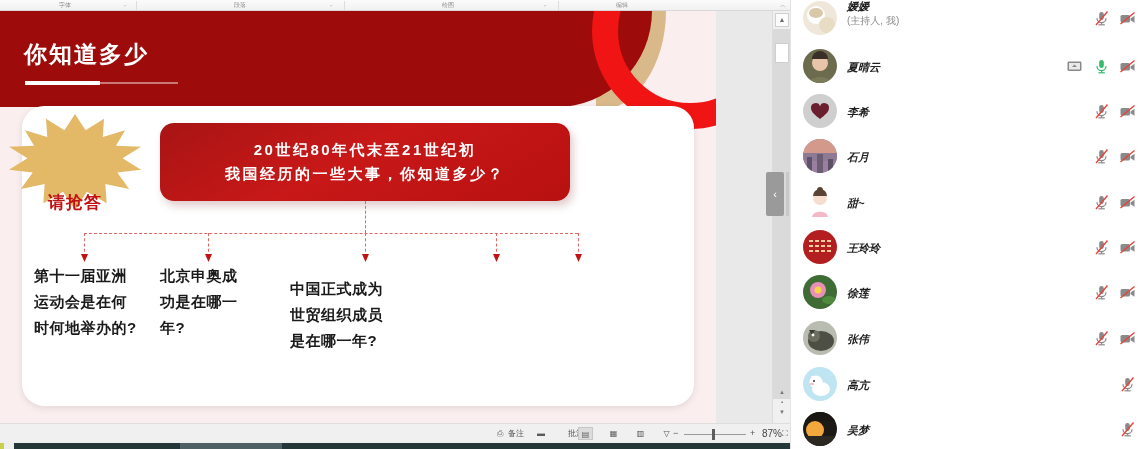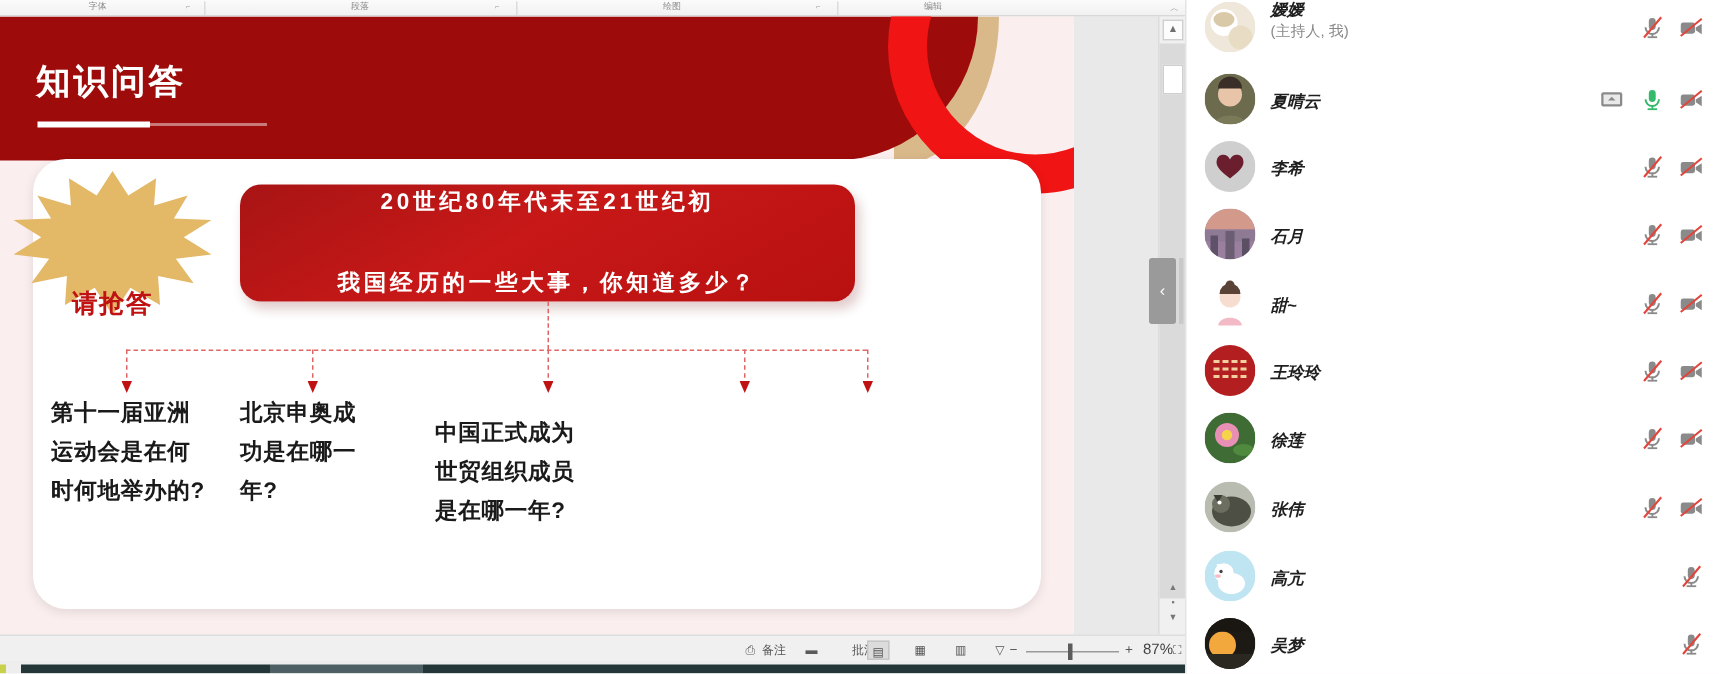--- a/index.html
+++ b/index.html
@@ -125,21 +125,21 @@
   }
 
   
   #banner {
     position: absolute; left: 160px; top: 112px;
     width: 410px; height: 78px;
     background: linear-gradient(150deg, #a81414 0%, #c81818 45%, #b81010 100%);
     border-radius: 14px;
     box-shadow: 3px 5px 8px rgba(120,20,20,0.22);
     display: flex; flex-direction: column;
-    align-items: center; justify-content: space-between;
+    align-items: center; justify-content: center;
   }
   .banner-line {
     color: #ffffff; font-size: 15px; font-weight: bold;
     letter-spacing: 2.5px; line-height: 1.6;
     white-space: nowrap;
   }
 
   
   #connector-stem {
     position: absolute; left: 365px; top: 190px;
@@ -324,21 +324,21 @@
       <div id="ribbon-caret">︿</div>
     </div>
 
     <div id="slide-area">
       <div id="slide">
 
         <div id="slide-header-trim"></div>
         <div id="slide-header"></div>
         <div id="arc-outer"></div>
 
-        <div id="slide-title">知识问答</div>
+        <div id="slide-title">你知道多少</div>
         <div id="title-rule-strong"></div>
         <div id="title-rule-faint"></div>
 
         <div id="content-card"></div>
 
         <div id="starburst"></div>
         <div id="starburst-label">请抢答</div>
 
         <div id="banner">
           <div class="banner-line">20世纪80年代末至21世纪初</div>

